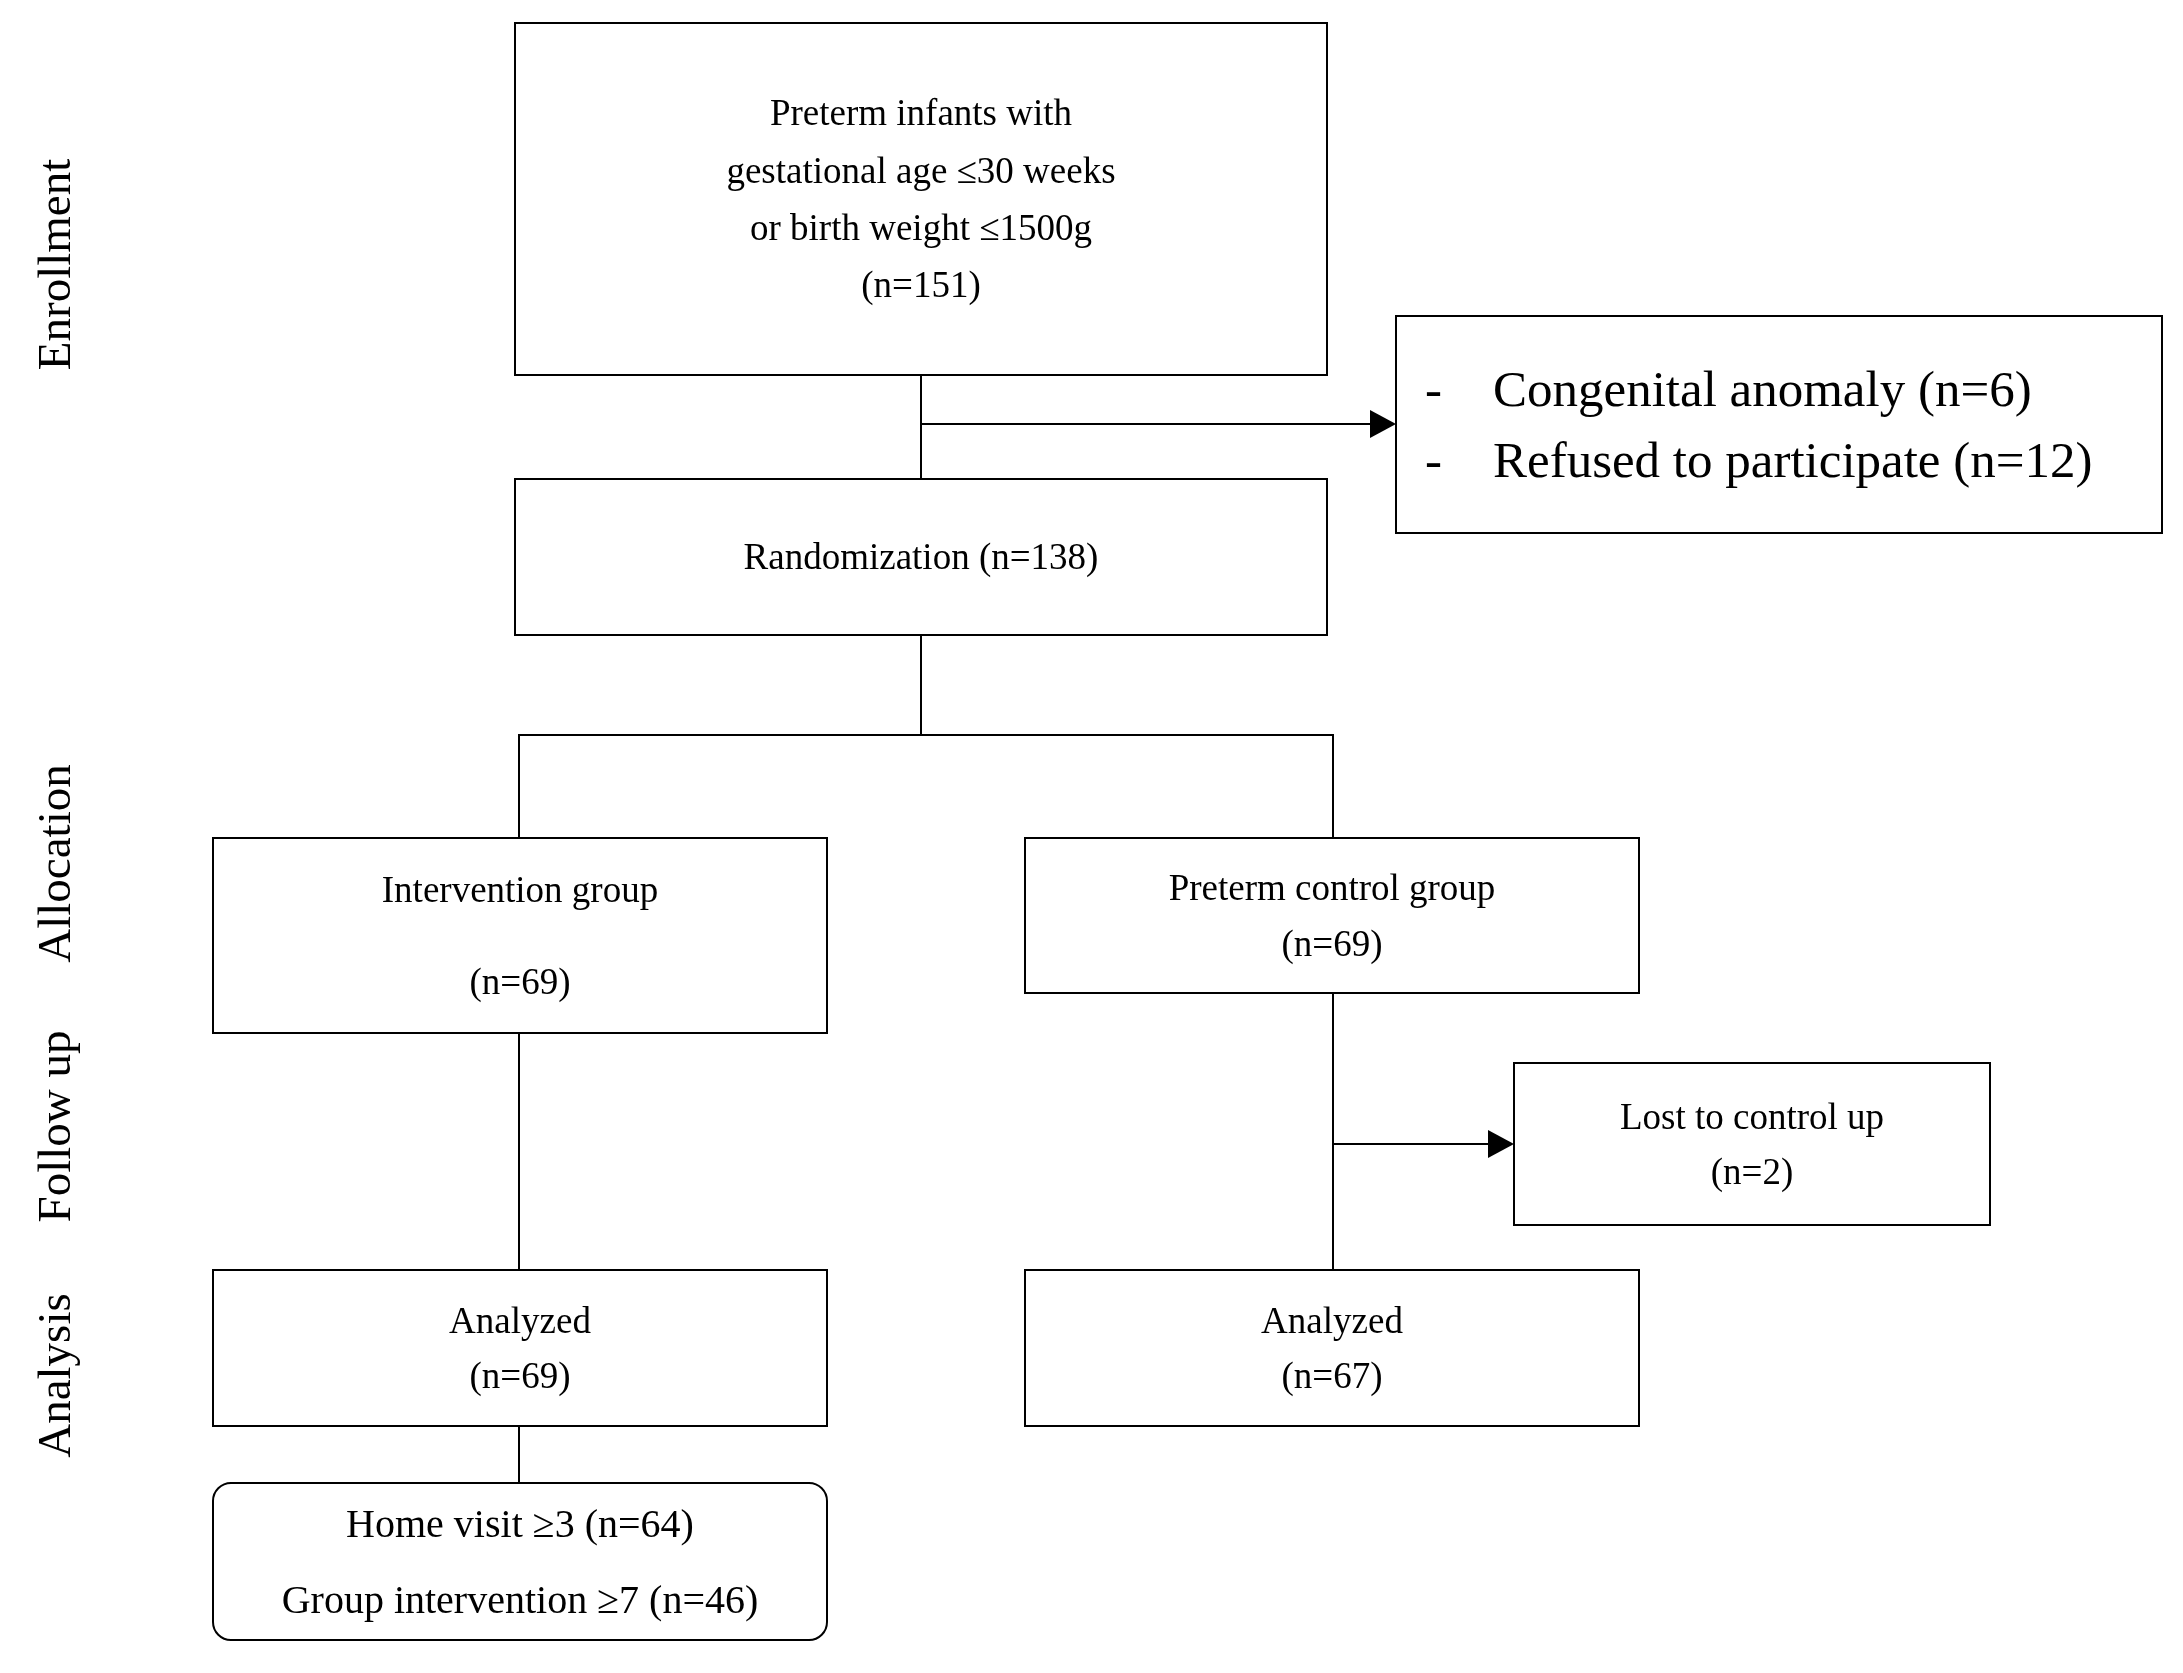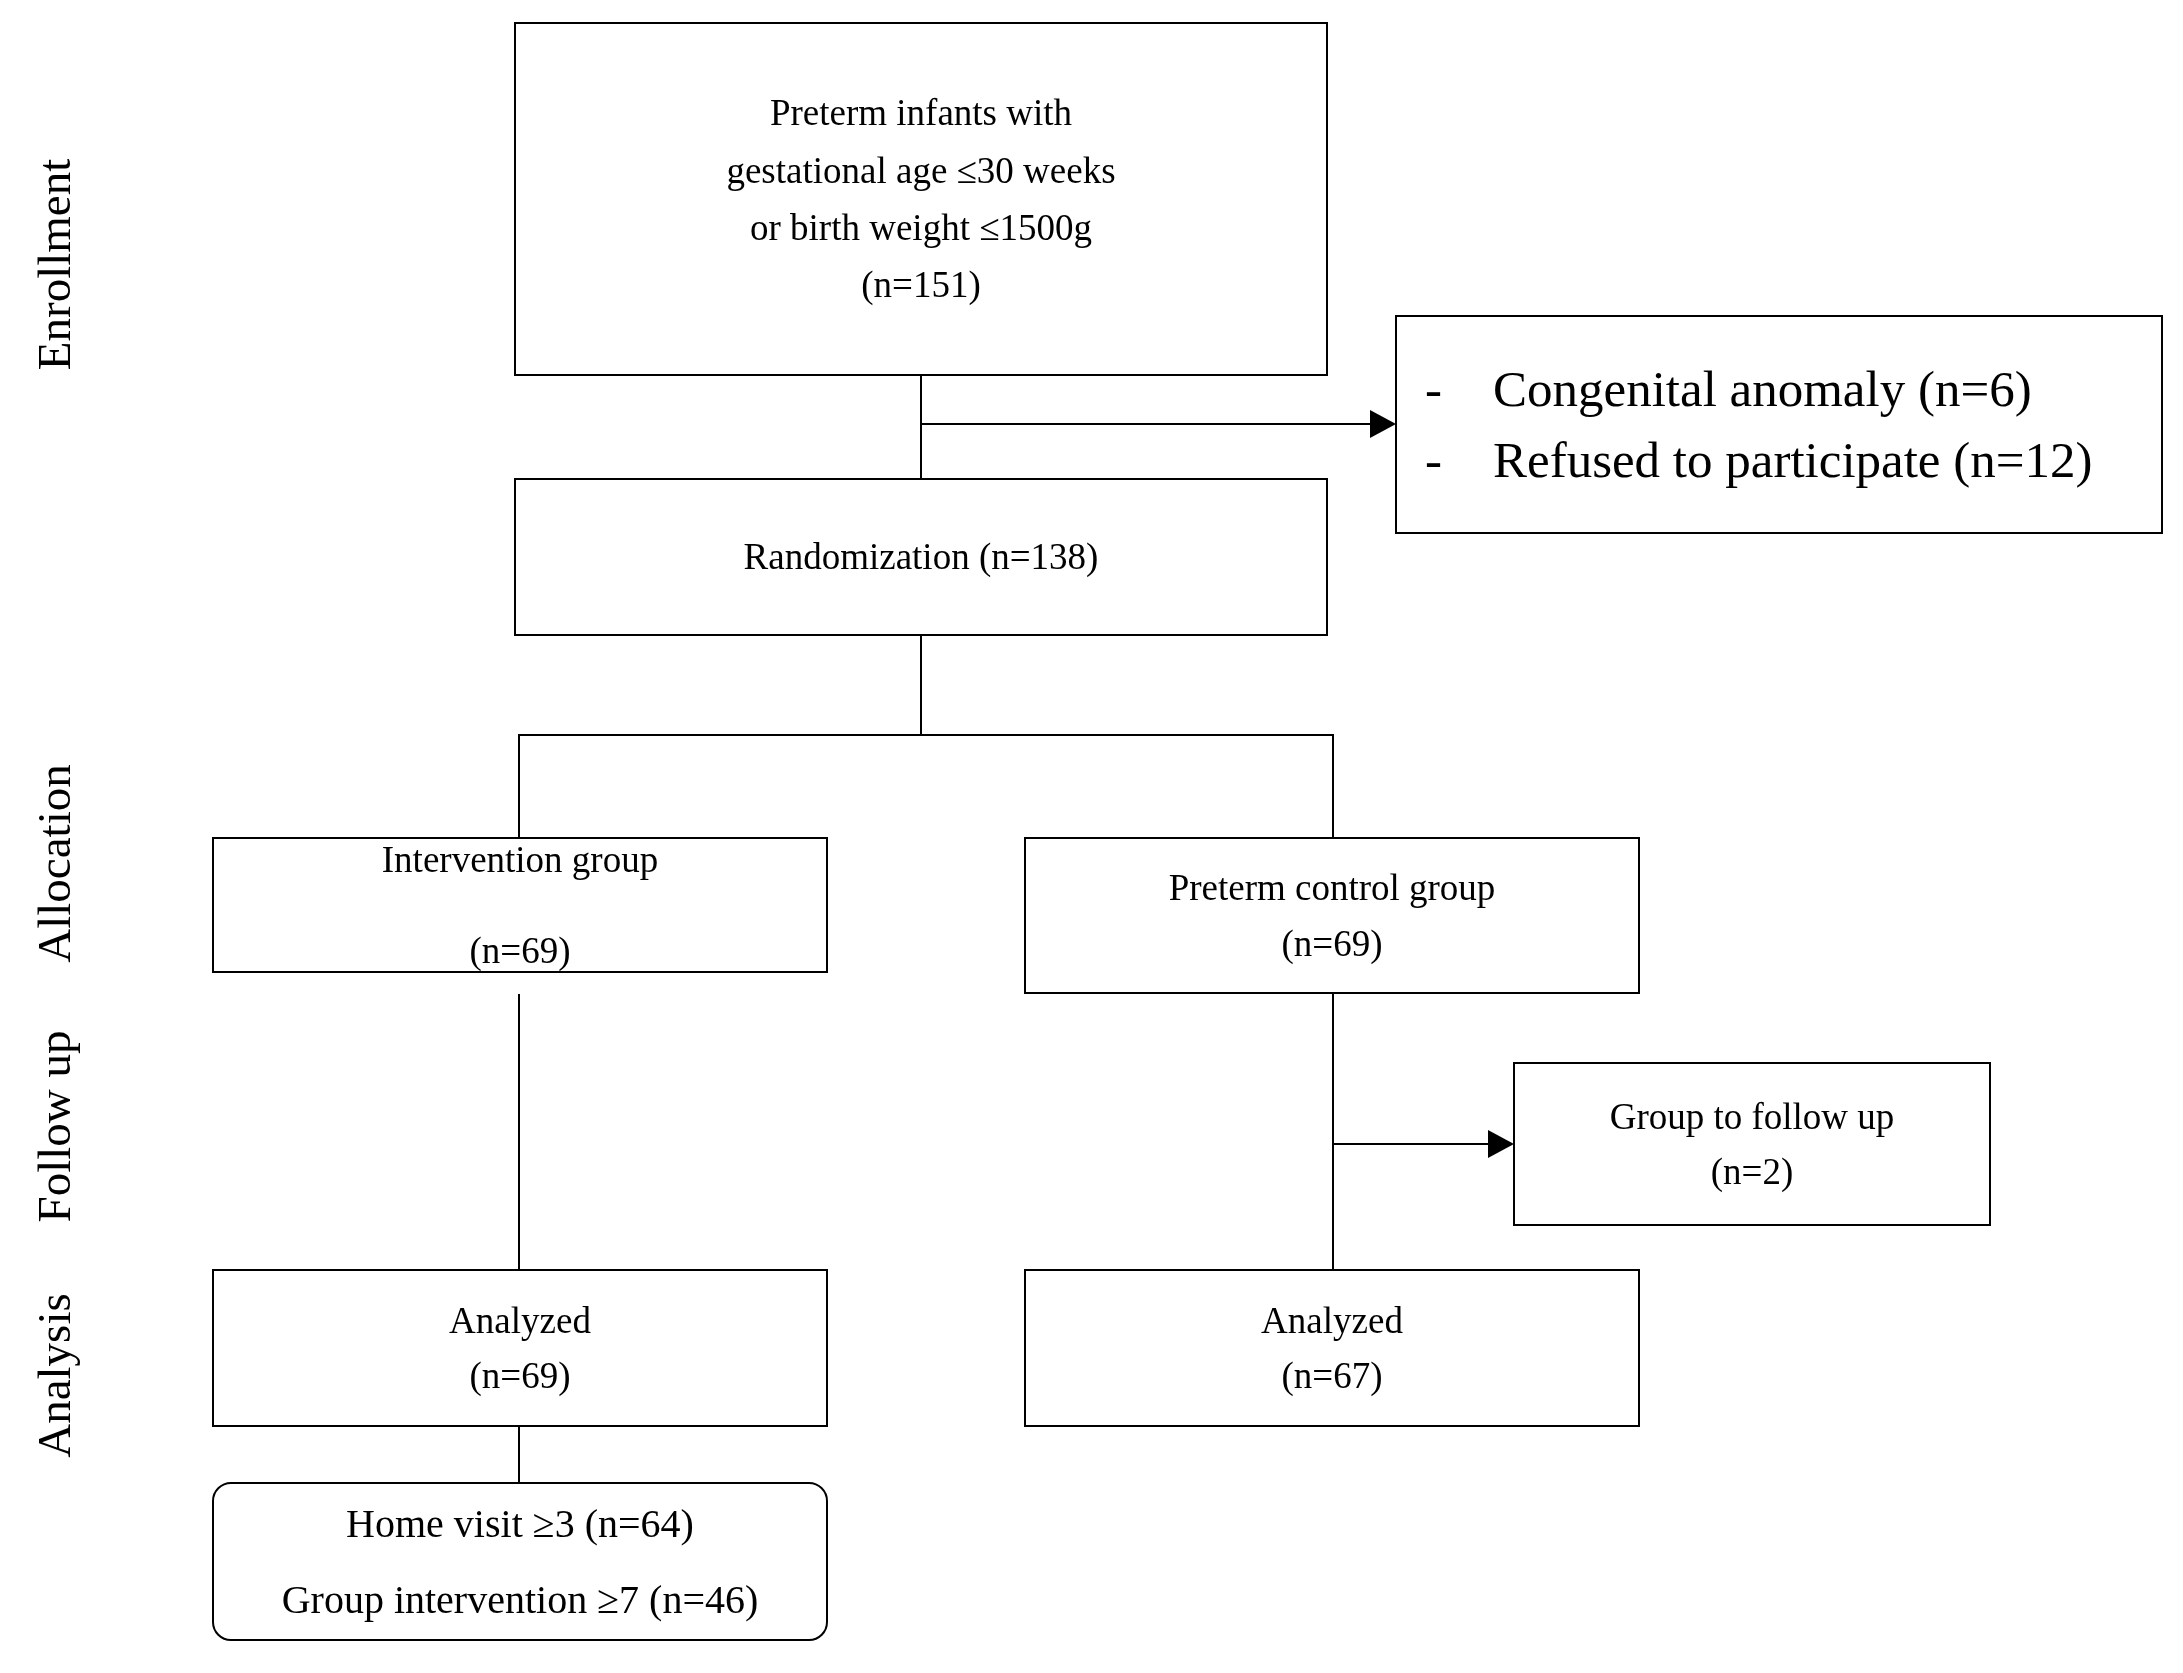--- a/index.html
+++ b/index.html
@@ -134,32 +134,32 @@
     <div class="exc-row">
       <span class="exc-dash">-</span>
       <span>Refused to participate (n=12)</span>
     </div>
   </div>
 
   <div class="box" id="box-randomization" style="left:514px; top:478px; width:814px; height:158px;">
     <div class="bline">Randomization (n=138)</div>
   </div>
 
-  <div class="box" id="box-intervention" style="left:212px; top:837px; width:616px; height:136px;gap:36px;">
+  <div class="box" id="box-intervention" style="left:212px; top:837px; width:616px; height:197px;gap:36px;">
     <div class="bline">Intervention group</div>
     <div class="bline">(n=69)</div>
   </div>
 
   <div class="box" id="box-control" style="left:1024px; top:837px; width:616px; height:157px;">
     <div class="bline">Preterm control group</div>
     <div class="bline">(n=69)</div>
   </div>
 
   <div class="box" id="box-lost" style="left:1513px; top:1062px; width:478px; height:164px;">
-    <div class="bline">Group to follow up</div>
+    <div class="bline">Lost to control up</div>
     <div class="bline">(n=2)</div>
   </div>
 
   <div class="box" id="box-analyzed-intervention" style="left:212px; top:1269px; width:616px; height:158px;">
     <div class="bline">Analyzed</div>
     <div class="bline">(n=69)</div>
   </div>
 
   <div class="box" id="box-analyzed-control" style="left:1024px; top:1269px; width:616px; height:158px;">
     <div class="bline">Analyzed</div>

